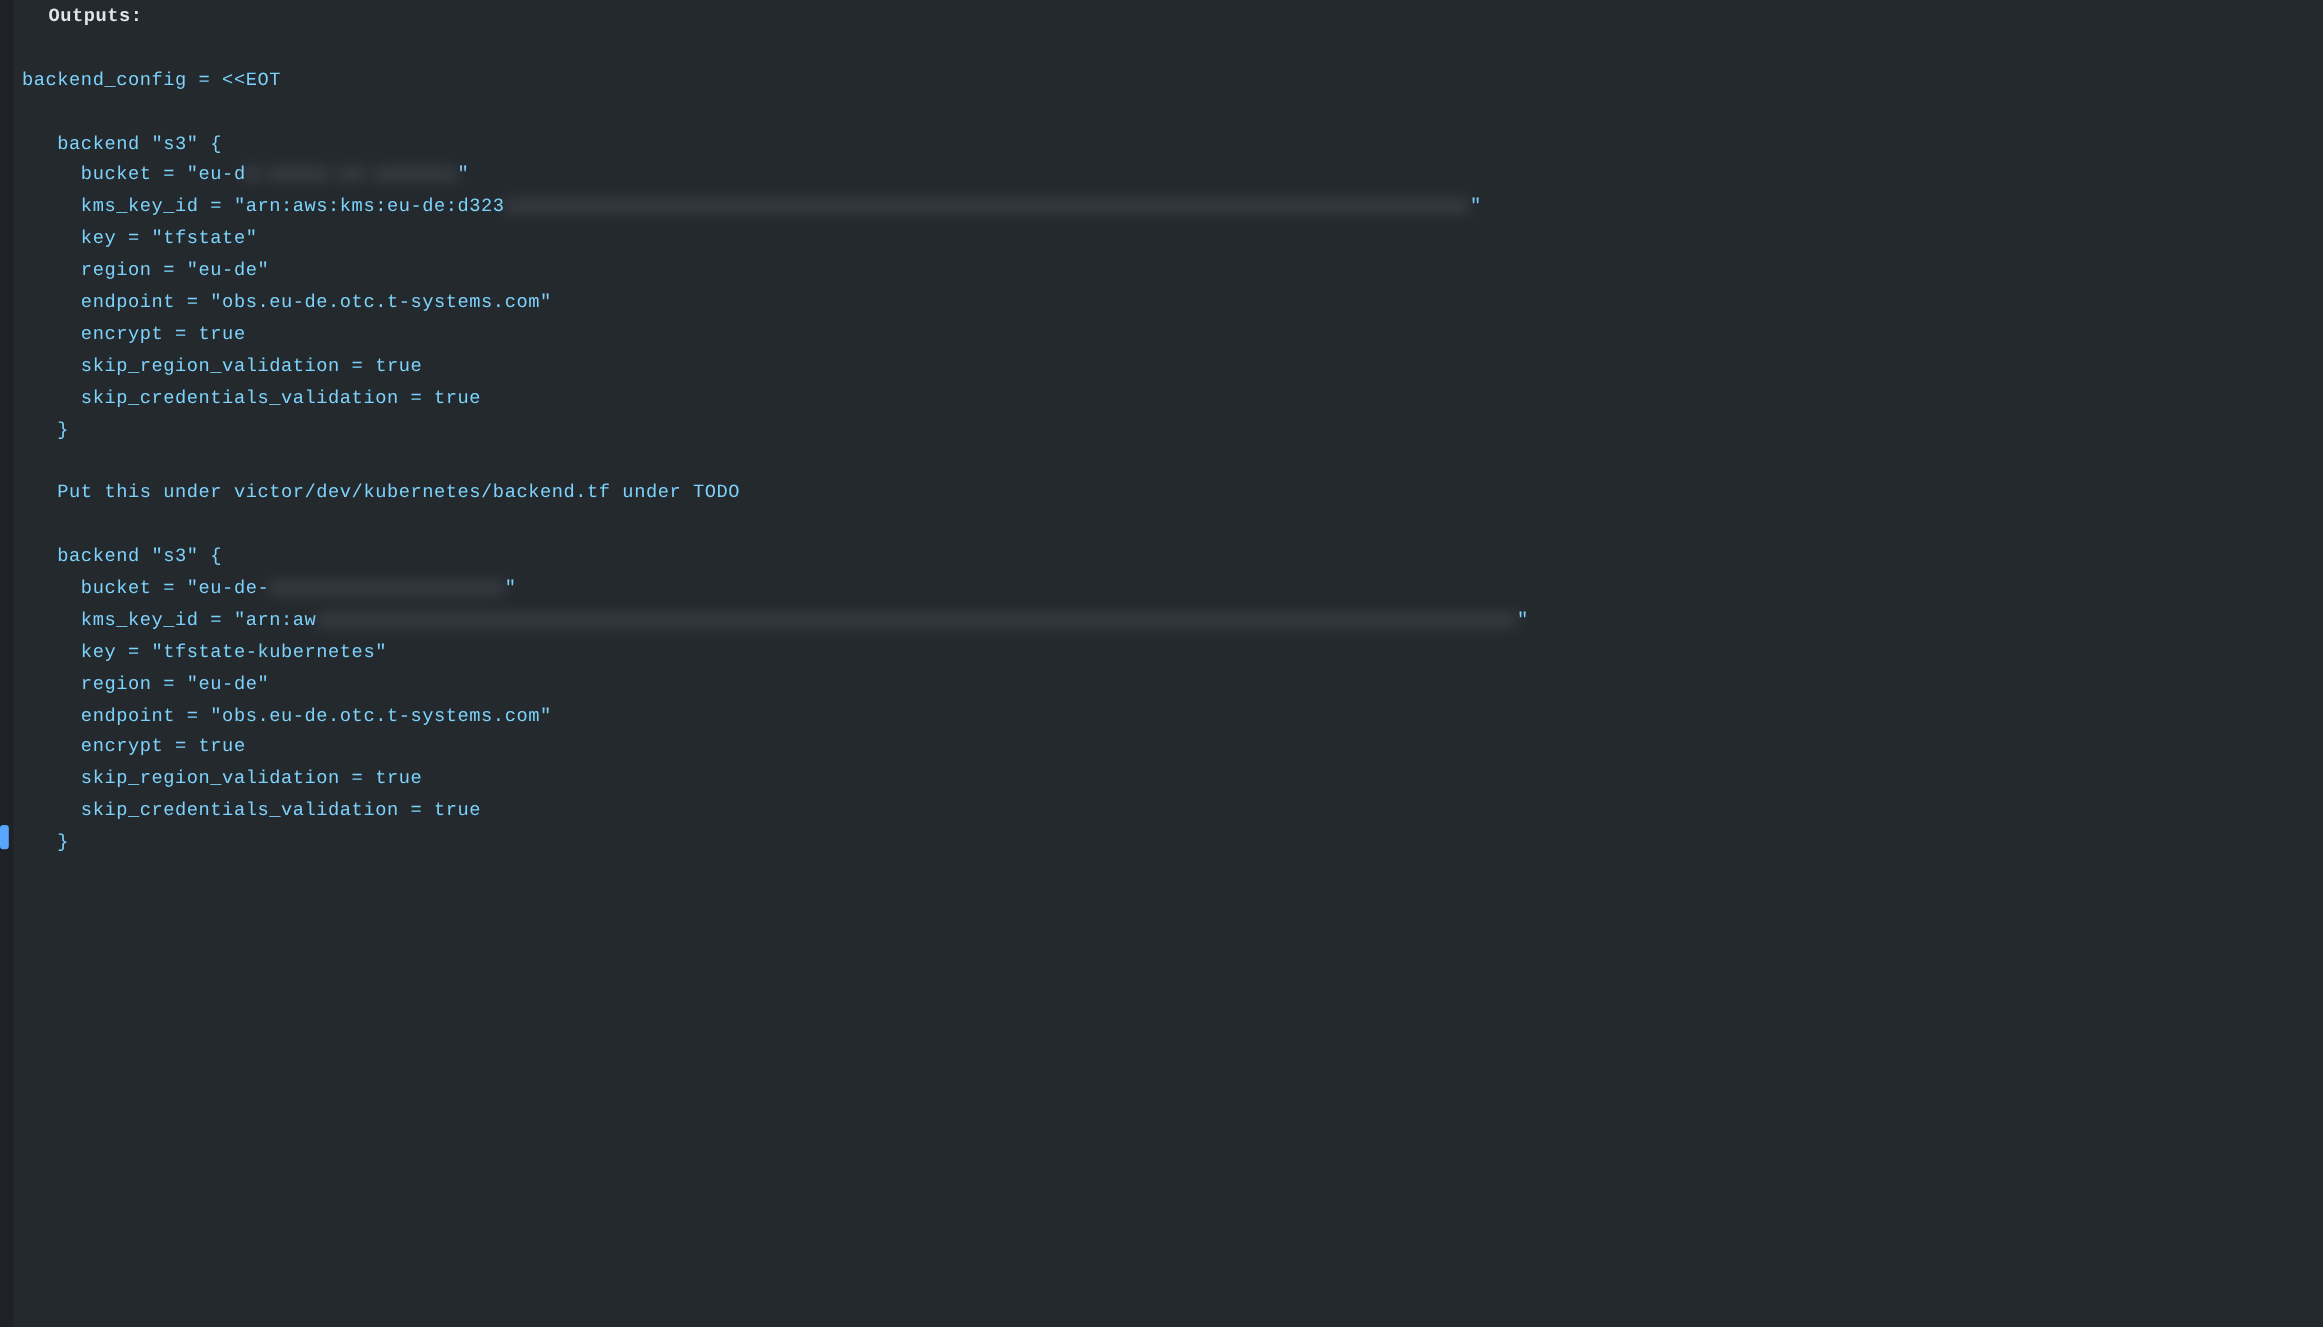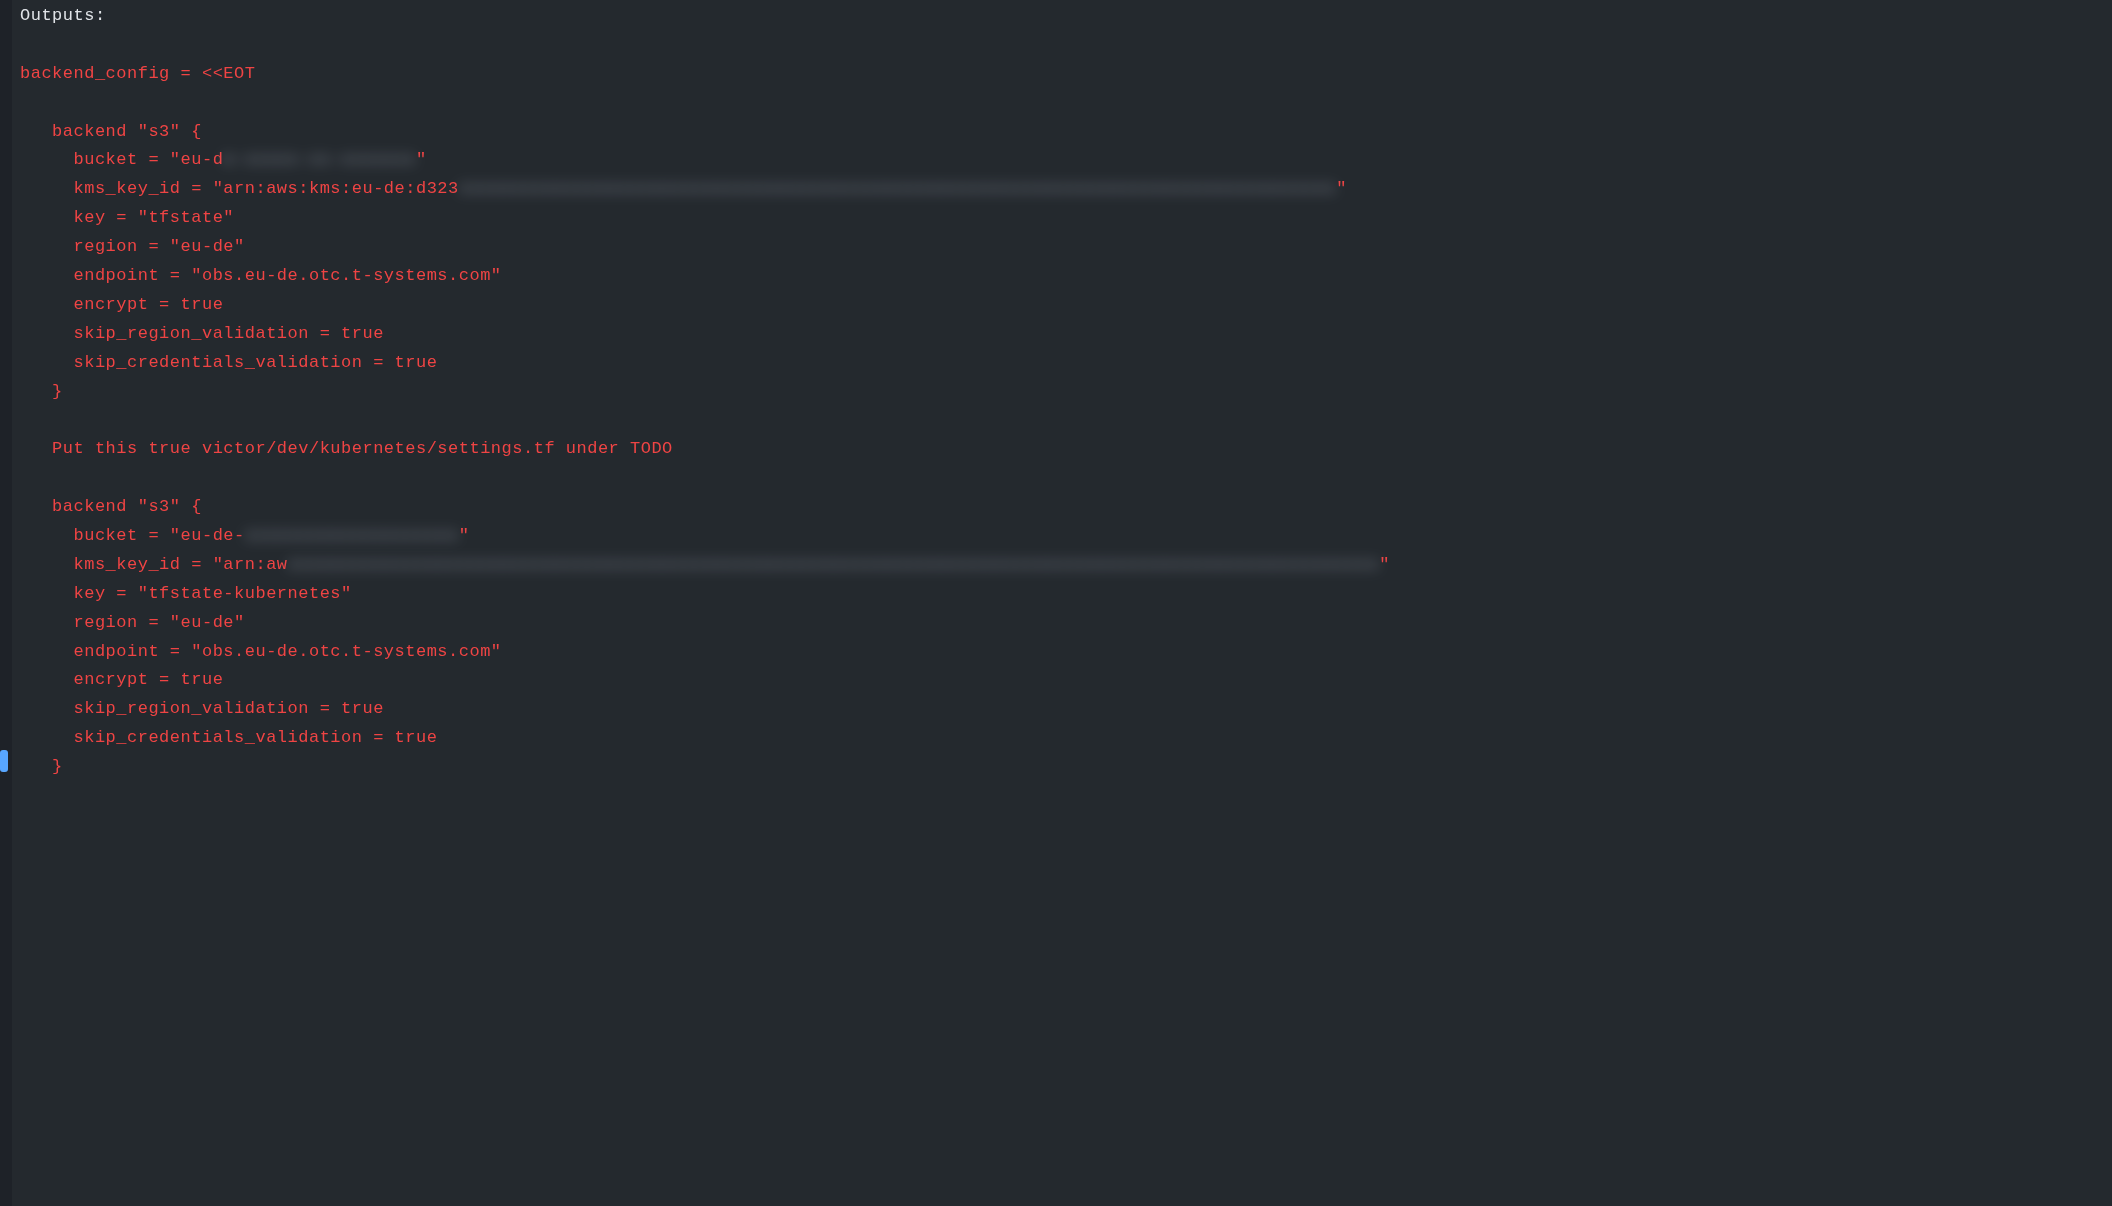--- a/index.html
+++ b/index.html
@@ -9,24 +9,25 @@
       font-family: "SFMono-Regular", Consolas, "Liberation Mono", Menlo, monospace;
       font-size: 17px;
       line-height: 1.7;
       width: 2112px;
       min-height: 1206px;
       padding: 2px 0 20px 20px;
       letter-spacing: 0.5px;
     }
     .heading {
       color: #85e89d;
-      font-weight: 400;
+      font-weight: 700;
+      margin-left: 24px;
     }
     .code-line { white-space: pre; color: #e1e4e8; }
-    .c { color: #ef4444; margin-top: 20px; }
+    .c { color: #7dd3fc; margin-top: 20px; }
     .blur-wrap {
       display: inline-block;
       filter: blur(7px);
       color: #9da5b4;
       opacity: 0.8;
       vertical-align: top;
     }
     .spacer-bar {
       position: fixed;
       left: 0;
@@ -61,21 +62,21 @@
     <div class="code-line"><span class="c">     bucket = "eu-d</span><span class="blur-wrap">e-xxxxx-xx-xxxxxxx</span><span class="c">"</span></div>
     <div class="code-line"><span class="c">     kms_key_id = "arn:aws:kms:eu-de:d323</span><span class="blur-wrap">xxxxxxxxxxxxxxxxxxxxxxxxxxxxxxxxxxxxxxxxxxxxxxxxxxxxxxxxxxxxxxxxxxxxxxxxxxxxxxxxxx</span><span class="c">"</span></div>
     <div class="code-line"><span class="c">     key = "tfstate"</span></div>
     <div class="code-line"><span class="c">     region = "eu-de"</span></div>
     <div class="code-line"><span class="c">     endpoint = "obs.eu-de.otc.t-systems.com"</span></div>
     <div class="code-line"><span class="c">     encrypt = true</span></div>
     <div class="code-line"><span class="c">     skip_region_validation = true</span></div>
     <div class="code-line"><span class="c">     skip_credentials_validation = true</span></div>
     <div class="code-line"><span class="c">   }</span></div>
     <div class="code-line"><span class="c">&nbsp;</span></div>
-    <div class="code-line"><span class="c">   Put this true victor/dev/kubernetes/settings.tf under TODO</span></div>
+    <div class="code-line"><span class="c">   Put this under victor/dev/kubernetes/backend.tf under TODO</span></div>
     <div class="code-line"><span class="c">&nbsp;</span></div>
     <div class="code-line"><span class="c">   backend "s3" {</span></div>
     <div class="code-line"><span class="c">     bucket = "eu-de-</span><span class="blur-wrap">xxxxxxxxxxxxxxxxxxxx</span><span class="c">"</span></div>
     <div class="code-line"><span class="c">     kms_key_id = "arn:aw</span><span class="blur-wrap">xxxxxxxxxxxxxxxxxxxxxxxxxxxxxxxxxxxxxxxxxxxxxxxxxxxxxxxxxxxxxxxxxxxxxxxxxxxxxxxxxxxxxxxxxxxxxxxxxxxxxx</span><span class="c">"</span></div>
     <div class="code-line"><span class="c">     key = "tfstate-kubernetes"</span></div>
     <div class="code-line"><span class="c">     region = "eu-de"</span></div>
     <div class="code-line"><span class="c">     endpoint = "obs.eu-de.otc.t-systems.com"</span></div>
     <div class="code-line"><span class="c">     encrypt = true</span></div>
     <div class="code-line"><span class="c">     skip_region_validation = true</span></div>
     <div class="code-line"><span class="c">     skip_credentials_validation = true</span></div>

